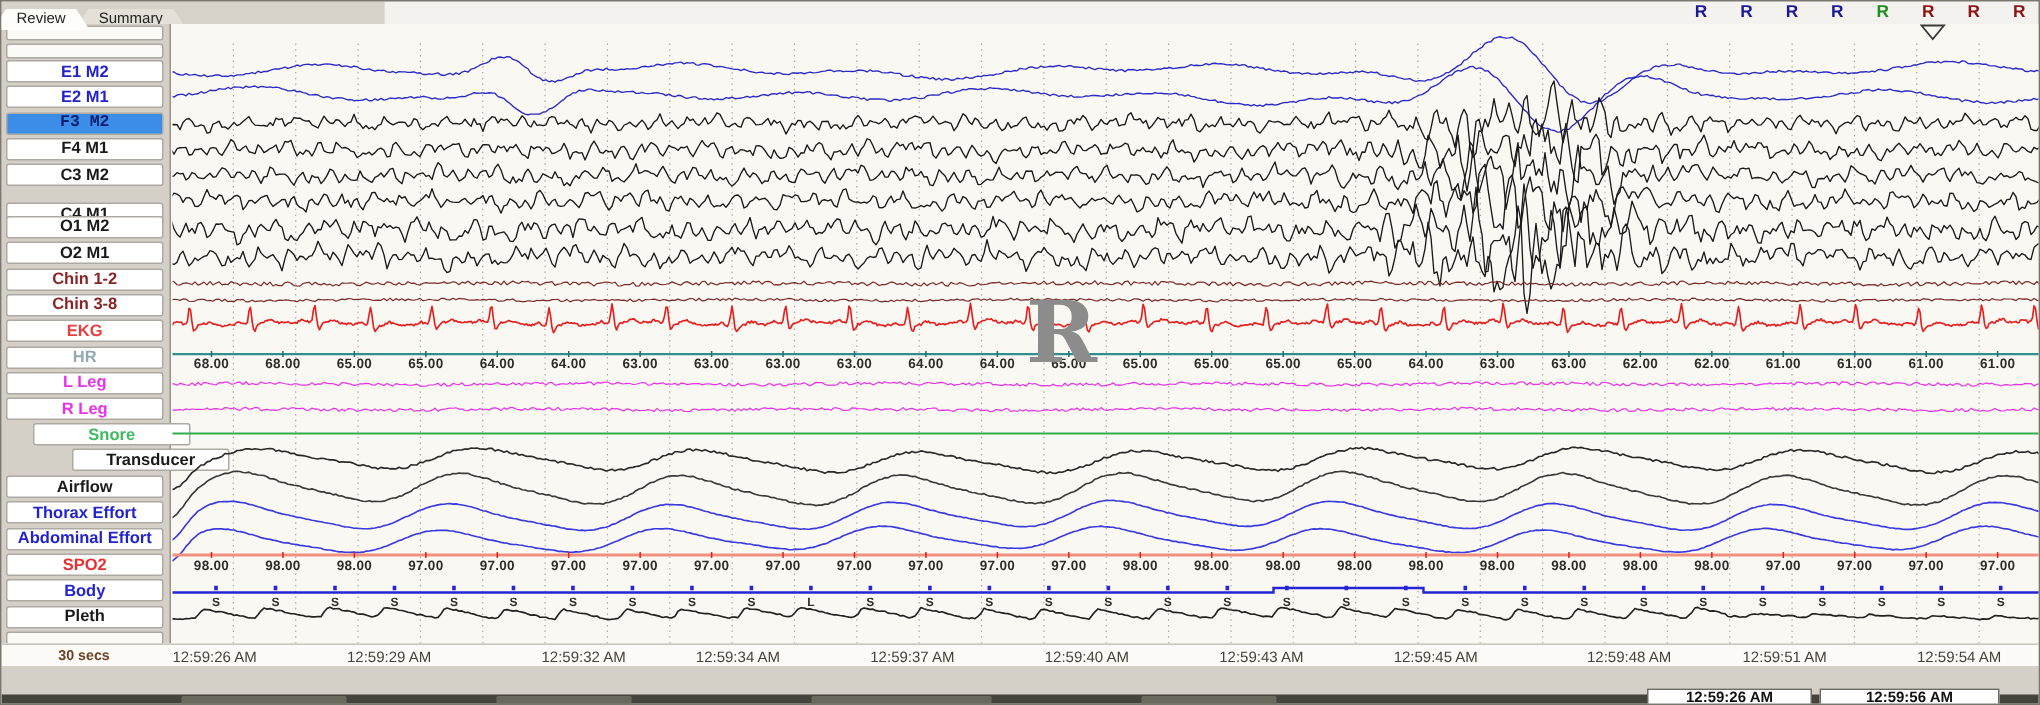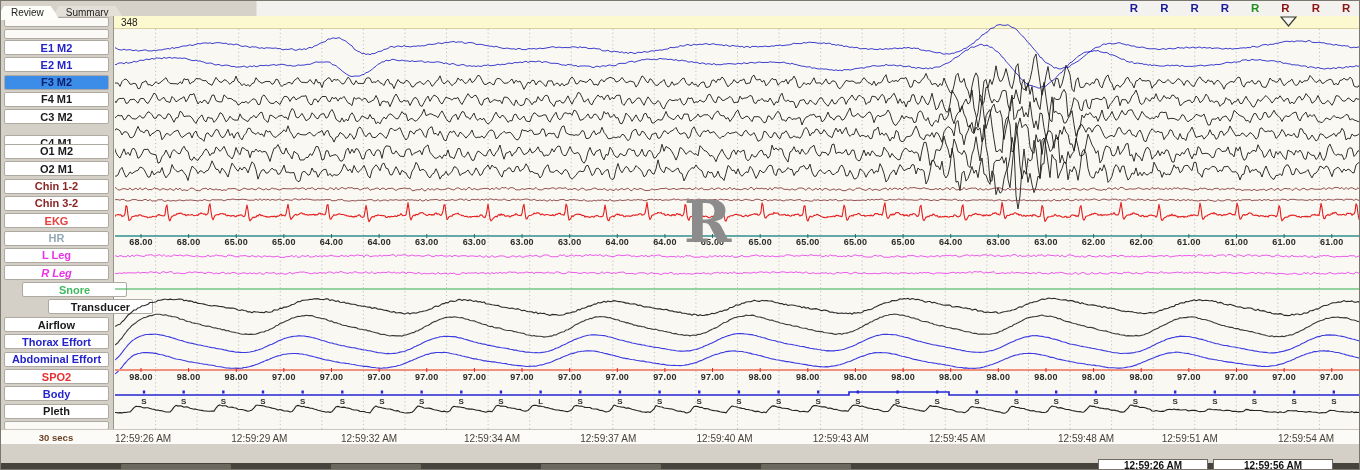--- a/index.html
+++ b/index.html
@@ -70,45 +70,42 @@
         <span class="rm" style="left: 104.9px; position: absolute; color: rgb(26, 26, 153);">R</span>
         <span class="rm" style="left: 135.2px; position: absolute; color: rgb(31, 143, 31);">R</span>
         <span class="rm" style="left: 165.5px; position: absolute; color: rgb(139, 21, 21);">R</span>
         <span class="rm" style="left: 195.8px; position: absolute; color: rgb(139, 21, 21);">R</span>
         <span class="rm" style="left: 226.1px; position: absolute; color: rgb(139, 21, 21);">R</span>
       </div>
   </div>
 
   <div class="chart"></div>
 
-  <div class="epochband">
-    <span class="epochnum">348</span>
-  </div>
   <svg class="evtri" width="18" height="12" style="position: absolute; left: 1279px; top: 15px;">
     <polygon points="1,1 16,1 8.5,10" fill="#f8f8f2" stroke="#3a3a3a" stroke-width="1.2"></polygon>
   </svg>
 
   <div class="labelcol">
       <div class="lbl spacer" style="top: 1px; height: 10px;"></div>
       <div class="lbl spacer" style="top: 12.5px; height: 10px;"></div>
       <div class="lbl spacer" style="top: 404.5px; height: 9px;"></div>
       <div class="lbl" style="top: 24px; color: rgb(35, 35, 203);">E1 M2</div>
       <div class="lbl" style="top: 41.32px; color: rgb(35, 35, 203);">E2 M1</div>
-      <div class="lbl sel" style="top: 58.64px;">F3 M2</div>
+      <div class="lbl sel" style="top: 58.64px; font-family: Liberation Mono, monospace;">F3 M2</div>
       <div class="lbl" style="top: 75.96px; color: rgb(26, 26, 26);">F4 M1</div>
       <div class="lbl" style="top: 93.28px; color: rgb(26, 26, 26);">C3 M2</div>
       <div class="lbl" style="top: 119px; color: rgb(26, 26, 26);">C4 M1</div>
       <div class="lbl" style="top: 127.92px; color: rgb(26, 26, 26);">O1 M2</div>
       <div class="lbl" style="top: 145.24px; color: rgb(26, 26, 26);">O2 M1</div>
       <div class="lbl" style="top: 162.56px; color: rgb(139, 37, 37);">Chin 1-2</div>
-      <div class="lbl" style="top: 179.88px; color: rgb(139, 37, 37);">Chin 3-2</div>
+      <div class="lbl" style="top: 179.88px; color: rgb(139, 37, 37);">Chin 3-8</div>
       <div class="lbl" style="top: 197.2px; color: rgb(232, 64, 64);">EKG</div>
       <div class="lbl" style="top: 214.52px; color: rgb(147, 170, 180);">HR</div>
       <div class="lbl" style="top: 231.84px; color: rgb(232, 50, 232);">L Leg</div>
-      <div class="lbl" style="top: 249.16px; color: rgb(232, 50, 232); font-style: italic;">R Leg</div>
+      <div class="lbl" style="top: 249.16px; color: rgb(232, 50, 232);">R Leg</div>
       <div class="lbl" style="top: 266.48px; color: rgb(63, 186, 95); margin-left: 18px;">Snore</div>
       <div class="lbl" style="top: 283px; color: rgb(26, 26, 26); margin-left: 44px;">Transducer</div>
       <div class="lbl" style="top: 301.12px; color: rgb(26, 26, 26);">Airflow</div>
       <div class="lbl" style="top: 318.44px; color: rgb(35, 35, 203);">Thorax Effort</div>
       <div class="lbl" style="top: 335.76px; color: rgb(35, 35, 203);">Abdominal Effort</div>
       <div class="lbl" style="top: 353.08px; color: rgb(232, 48, 48);">SPO2</div>
       <div class="lbl" style="top: 370.4px; color: rgb(38, 38, 204);">Body</div>
       <div class="lbl" style="top: 387.72px; color: rgb(26, 26, 26);">Pleth</div>
     </div>
 
@@ -377,21 +374,21 @@
       <span class="bval" style="left: 1207.82px; top: 396px;">S</span>
       <span class="bval" style="left: 1247.48px; top: 396px;">S</span>
       <span class="bval" style="left: 1287.14px; top: 396px;">S</span>
       <span class="bval" style="left: 1326.8px; top: 396px;">S</span>
     </div>
   <div class="watermark">R</div>
 
   <div class="timerow">
       <span class="ts" style="left: 114px;">12:59:26 AM</span>
       <span class="ts" style="left: 230.3px;">12:59:29 AM</span>
-      <span class="ts" style="left: 340px; text-align: center;">12:59:32 AM</span>
+      <span class="ts" style="left: 360px; text-align: center;">12:59:32 AM</span>
       <span class="ts" style="left: 462.9px;">12:59:34 AM</span>
       <span class="ts" style="left: 579.2px;">12:59:37 AM</span>
       <span class="ts" style="left: 695.5px;">12:59:40 AM</span>
       <span class="ts" style="left: 811.8px;">12:59:43 AM</span>
       <span class="ts" style="left: 928.1px;">12:59:45 AM</span>
       <span class="ts" style="left: 1057px;">12:59:48 AM</span>
       <span class="ts" style="left: 1160.7px;">12:59:51 AM</span>
       <span class="ts" style="left: 1277px;">12:59:54 AM</span>
     </div>
   <span class="secs">30 secs</span>

